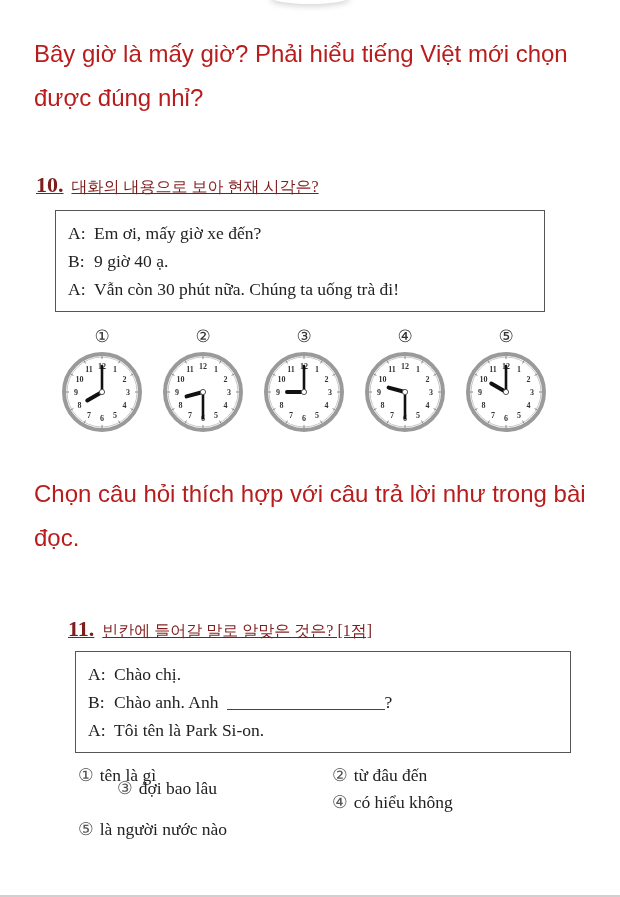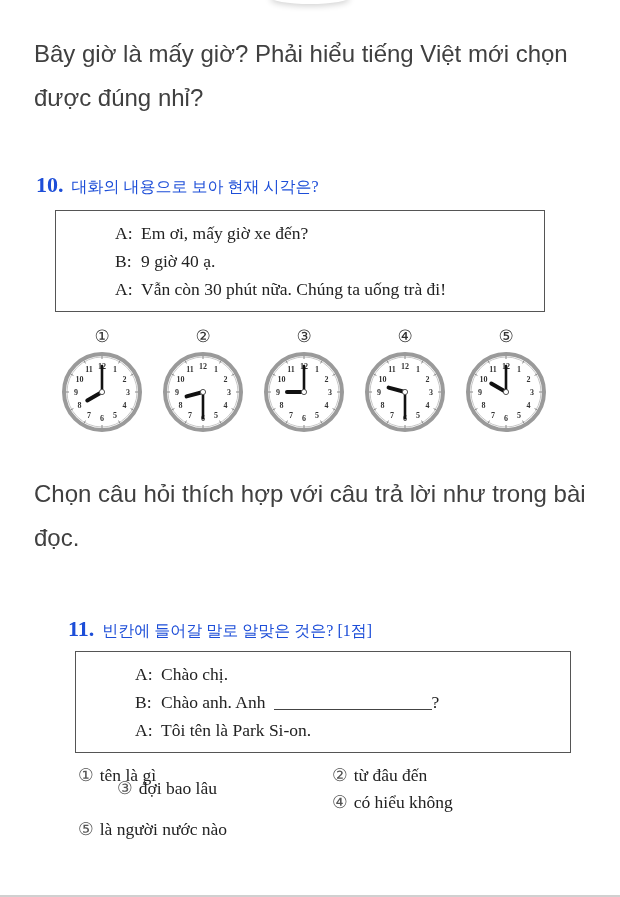--- a/index.html
+++ b/index.html
@@ -1,25 +1,25 @@
 <!DOCTYPE html>
 <html><head>
 <meta charset="utf-8">
 <style>
   * { box-sizing: border-box; margin: 0; padding: 0; }
   html, body { width: 620px; height: 897px; background: #fff; overflow: hidden; }
   body { position: relative; font-family: "Liberation Sans", sans-serif; color: #222; }
   .top-shadow { position: absolute; left: 270px; top: -10px; width: 80px; height: 14px; border-radius: 50%;
     box-shadow: 0 2px 6px rgba(0,0,0,0.18); background: #fff; }
-  .para { position: absolute; left: 34px; font-size: 24px; line-height: 44px; color: #404040; width: 560px; }
-  .q-title { position: absolute; font-family: "Liberation Serif", "DejaVu Serif", serif; font-size: 16px; color: #1d4ed8; }
+  .para { position: absolute; left: 34px; font-size: 24px; line-height: 44px; color: #b91c1c; width: 560px; }
+  .q-title { position: absolute; font-family: "Liberation Serif", "DejaVu Serif", serif; font-size: 16px; color: #7f1d1d; text-decoration: underline; }
   .q-num { font-weight: bold; font-size: 22px; margin-right: 8px; }
   .box { position: absolute; border: 1.5px solid #555; font-family: "Liberation Serif", "DejaVu Serif", serif;
     font-size: 17.5px; color: #222; padding: 8px 12px; }
-  .line { height: 28px; line-height: 28px; white-space: nowrap; margin-left: 47px; }
+  .line { height: 28px; line-height: 28px; white-space: nowrap; }
   .spk { display: inline-block; width: 26px; }
   .blank { display: inline-block; width: 158px; border-bottom: 1px solid #444; height: 18px; vertical-align: -2px; margin-left: 8px; }
   .clocks { position: absolute; left: 56px; top: 326px; width: 490px; height: 110px; }
   .clock-item { position: absolute; top: 0; width: 92px; text-align: center; }
   .clock-label { font-family: "Liberation Serif", "DejaVu Serif", serif; font-size: 17px; color: #333; height: 22px; line-height: 22px; }
   .clock-item svg { display: block; margin: 2px auto 0; }
   .options { position: absolute; left: 78px; top: 765px; width: 440px; font-family: "Liberation Serif", "DejaVu Serif", serif;
     font-size: 17.5px; color: #222; }
   .opt { position: absolute; white-space: nowrap; text-align: right; }
   .opt .mark { color: #555; margin-right: 6px; }

